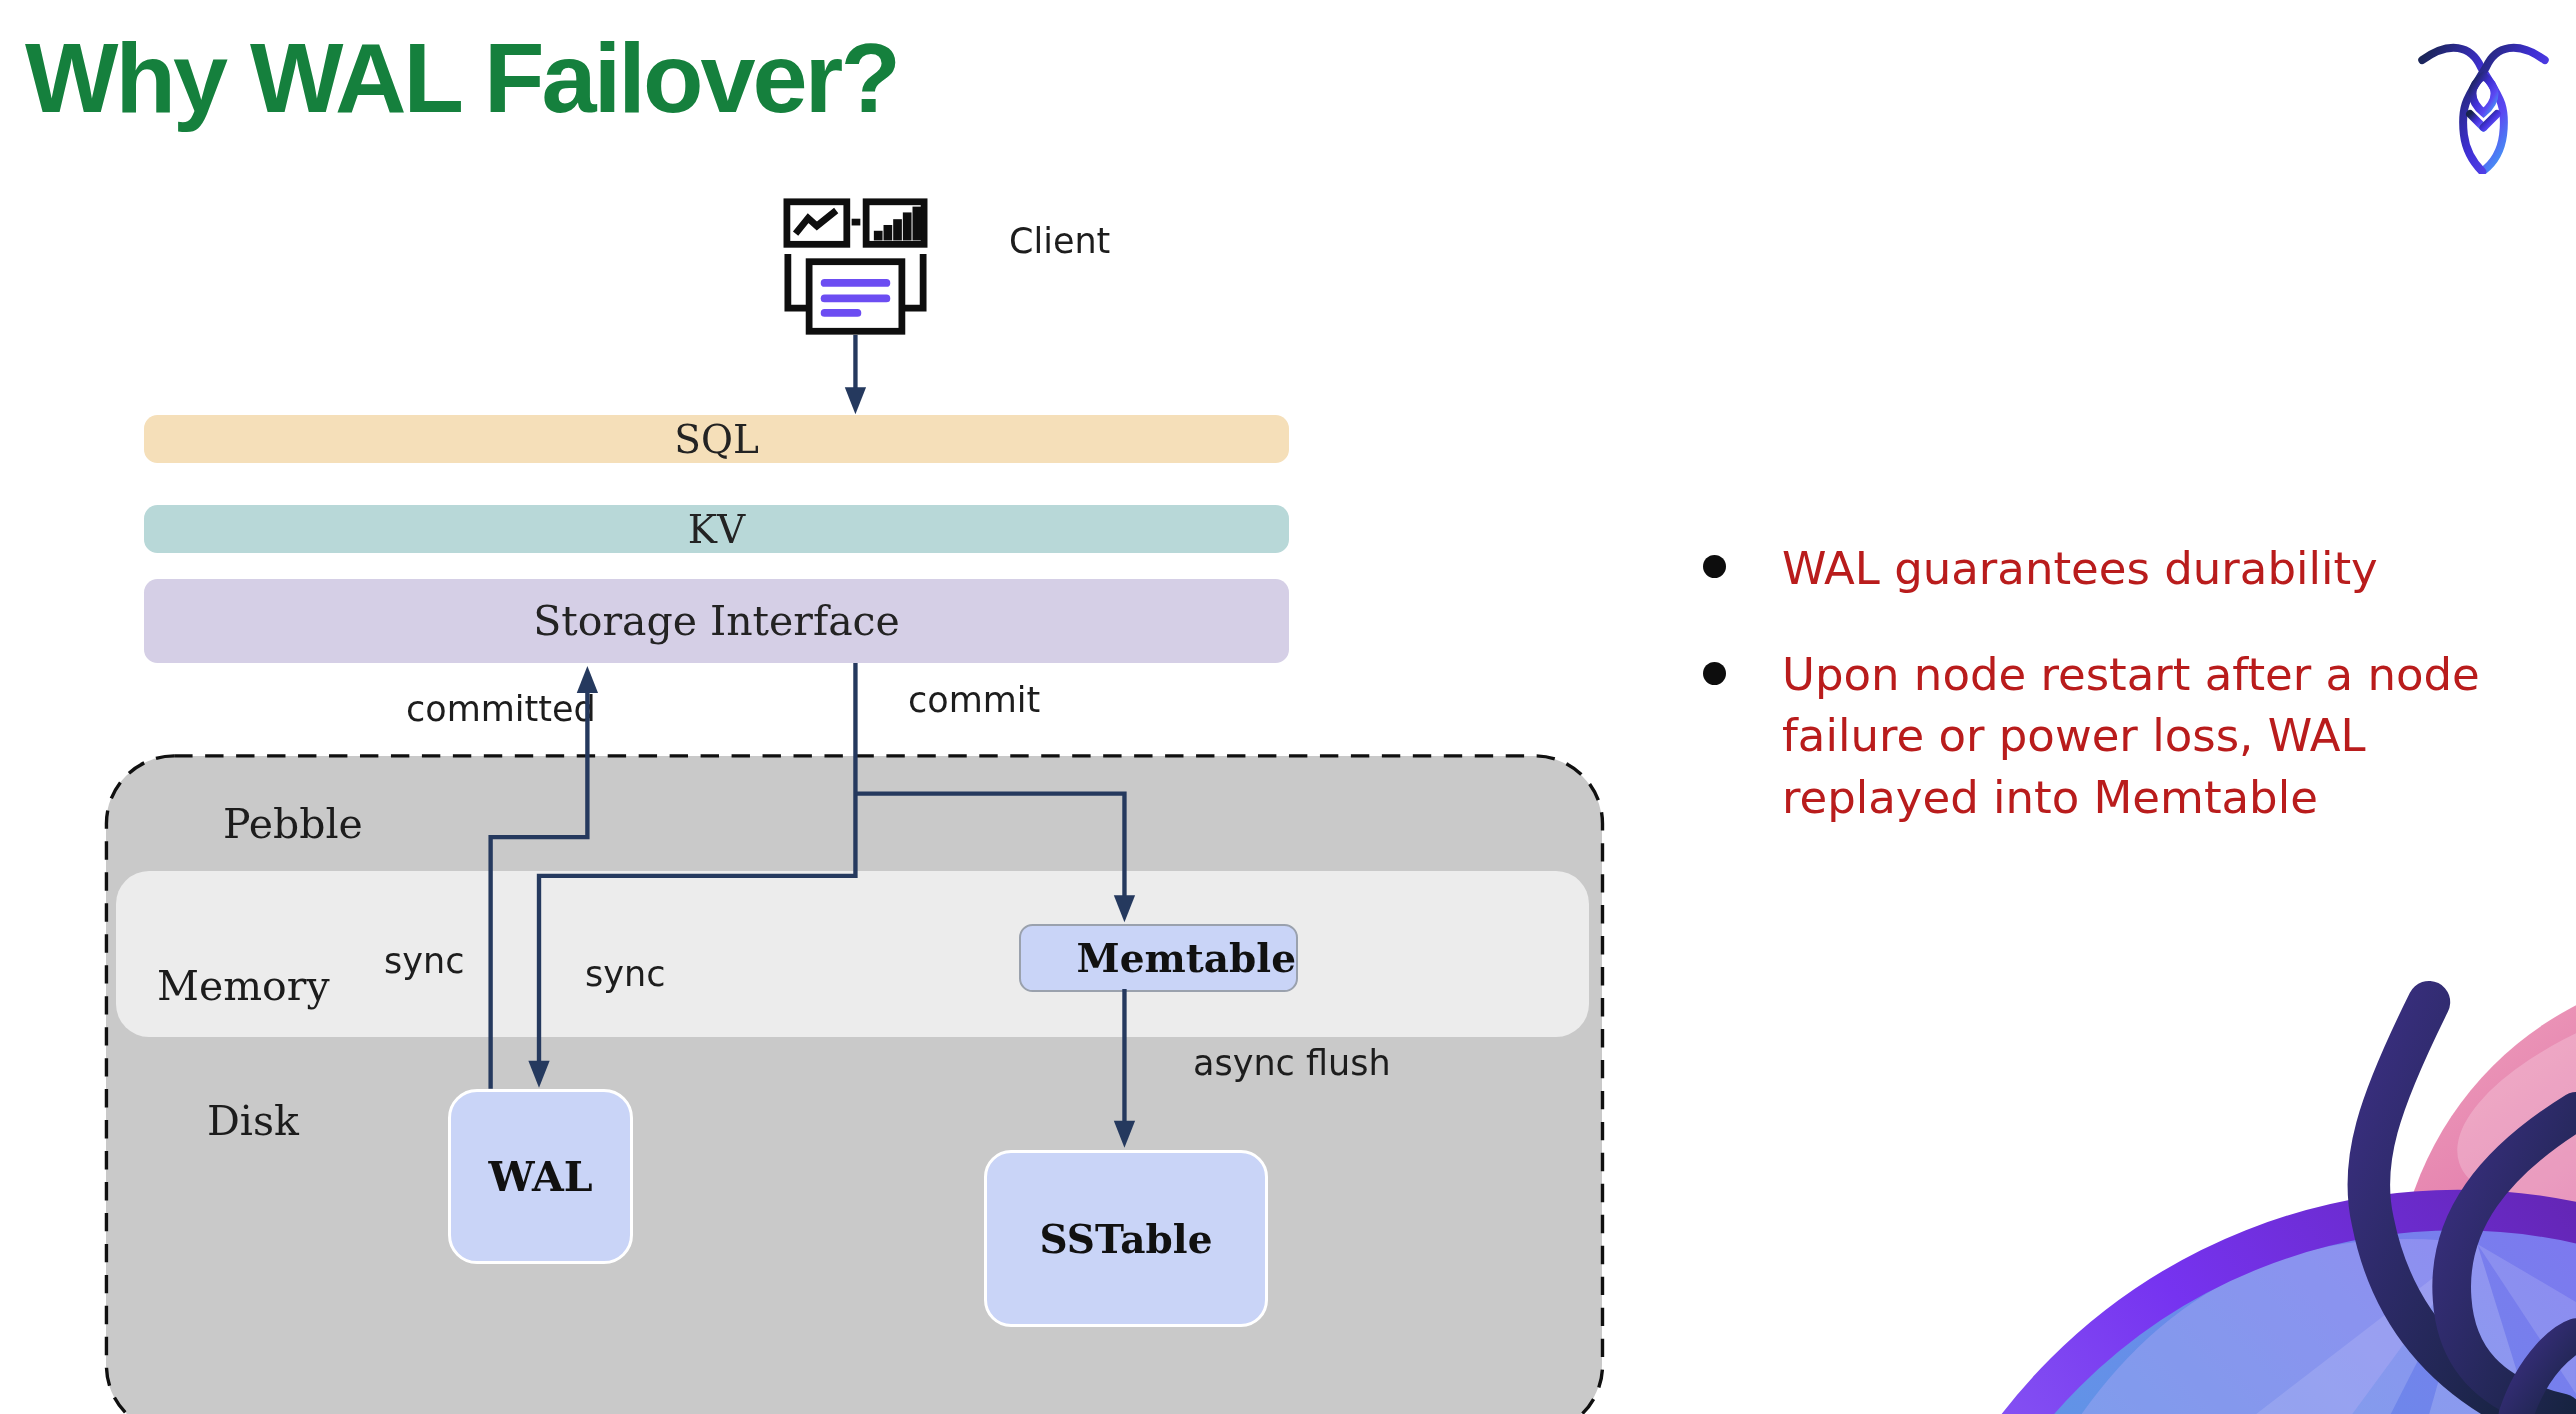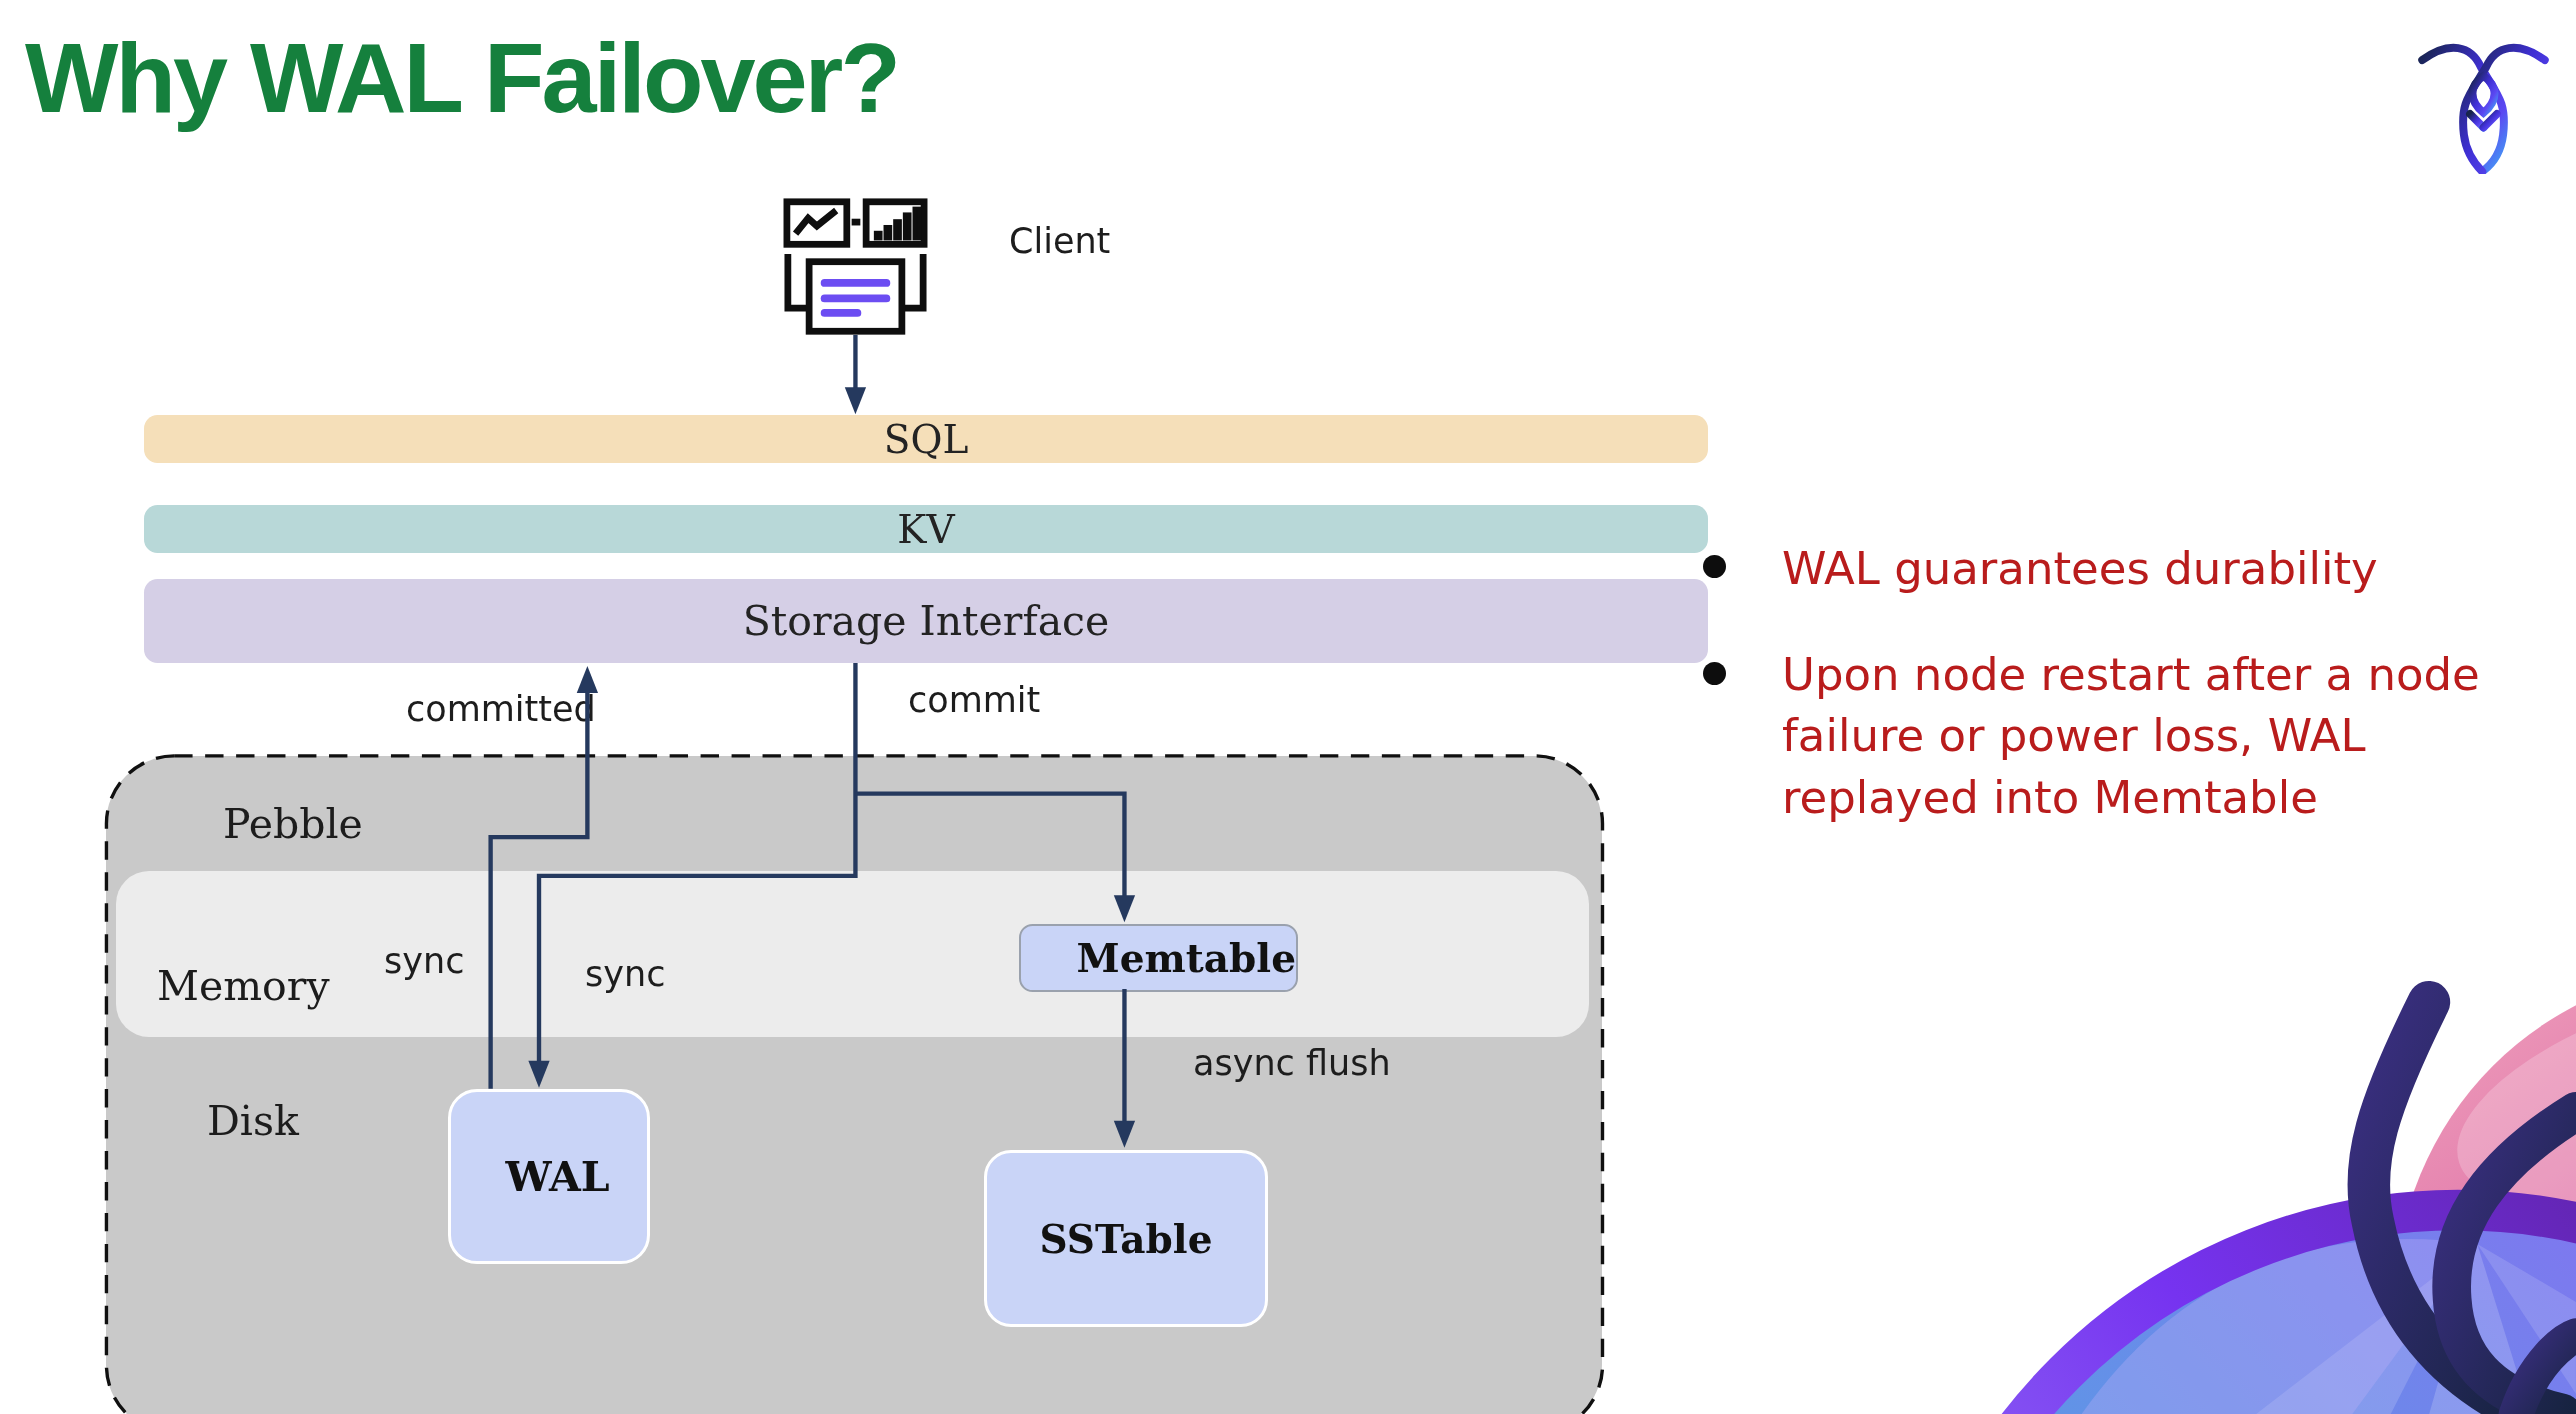--- a/index.html
+++ b/index.html
@@ -18,21 +18,21 @@
     left:25px;top:21px;
     font-family:"Liberation Sans",sans-serif;
     font-weight:900;
     font-size:99px;
     letter-spacing:-2.9px;
     color:#15803d;
   }
 
   
   .bar{
-    left:144px;width:1564px;
+    left:144px;width:1145px;
     border-radius:13.5px;
     display:flex;align-items:center;justify-content:center;
     font-family:"DejaVu Serif",serif;
     font-size:39px;color:#232323;
   }
   .bar-sql{top:415px;height:48px;background:var(--sql-bar);}
   .bar-kv{top:505px;height:48px;background:var(--kv-bar);}
   .bar-storage{top:579px;height:84px;background:var(--storage-bar);font-size:41px;}
 
   
@@ -55,21 +55,21 @@
   .lbl-memory{left:157px;top:962px;}
   .lbl-disk{left:207px;top:1097px;}
 
   
   .node{
     background:var(--box-fill);
     display:flex;align-items:center;justify-content:center;
     font-family:"DejaVu Serif",serif;
     font-weight:bold;font-size:41px;color:#111;
   }
-  .node-wal{left:448px;top:1089px;width:179px;height:169px;border:3.9px solid #ffffff;border-radius:29px;padding-left:17px;}
+  .node-wal{left:448px;top:1089px;width:179px;height:169px;border:3.9px solid #ffffff;border-radius:29px;}
   .node-memtable{left:1019px;top:924px;width:275px;height:64px;border:2.9px solid #9aa1ad;border-radius:13.5px;font-size:39px;justify-content:flex-end;}
   .node-sstable{left:984px;top:1150px;width:278px;height:171px;border:3.9px solid #ffffff;border-radius:27px;font-size:39px;}
 
   
   .sans-label{
     font-family:"DejaVu Sans",sans-serif;
     font-size:35px;color:#1d1d1d;
   }
   .lbl-client{left:1009px;top:221px;}
   .lbl-committed{left:406px;top:689px;text-align:center;}

